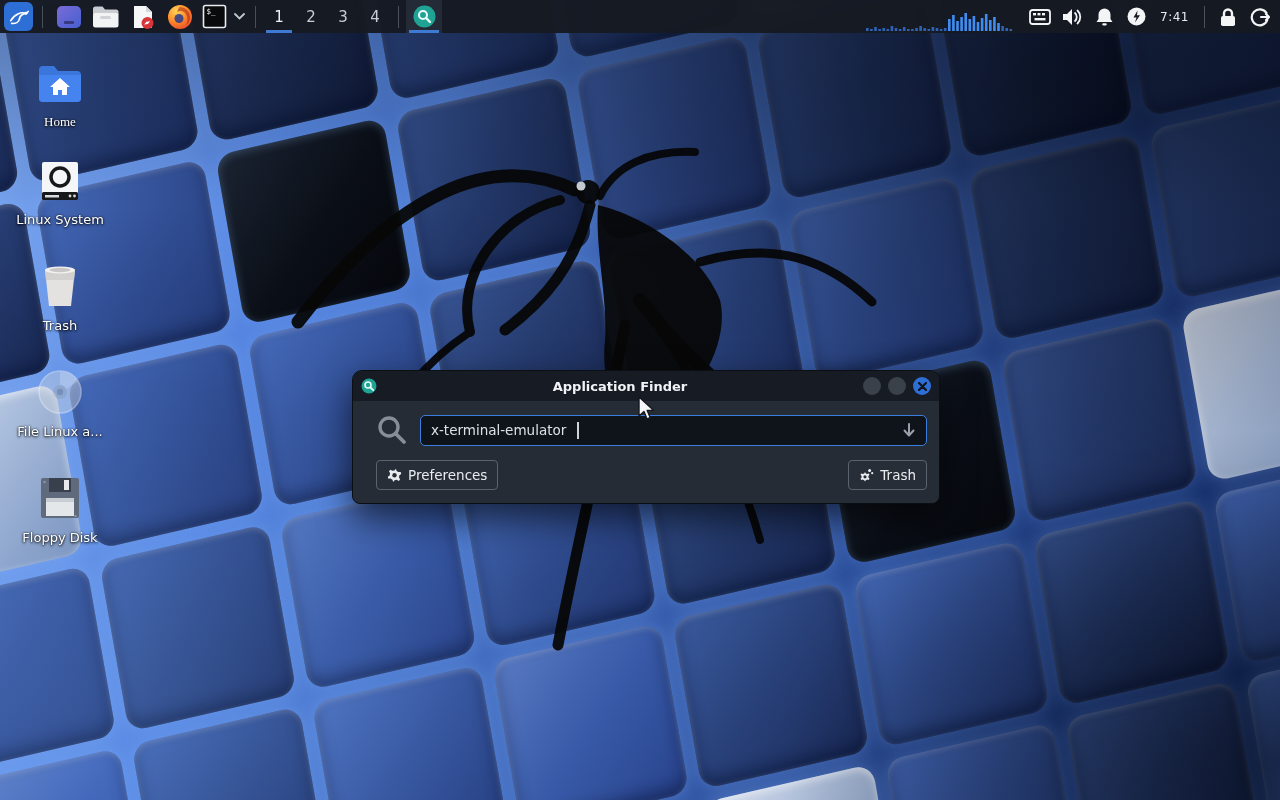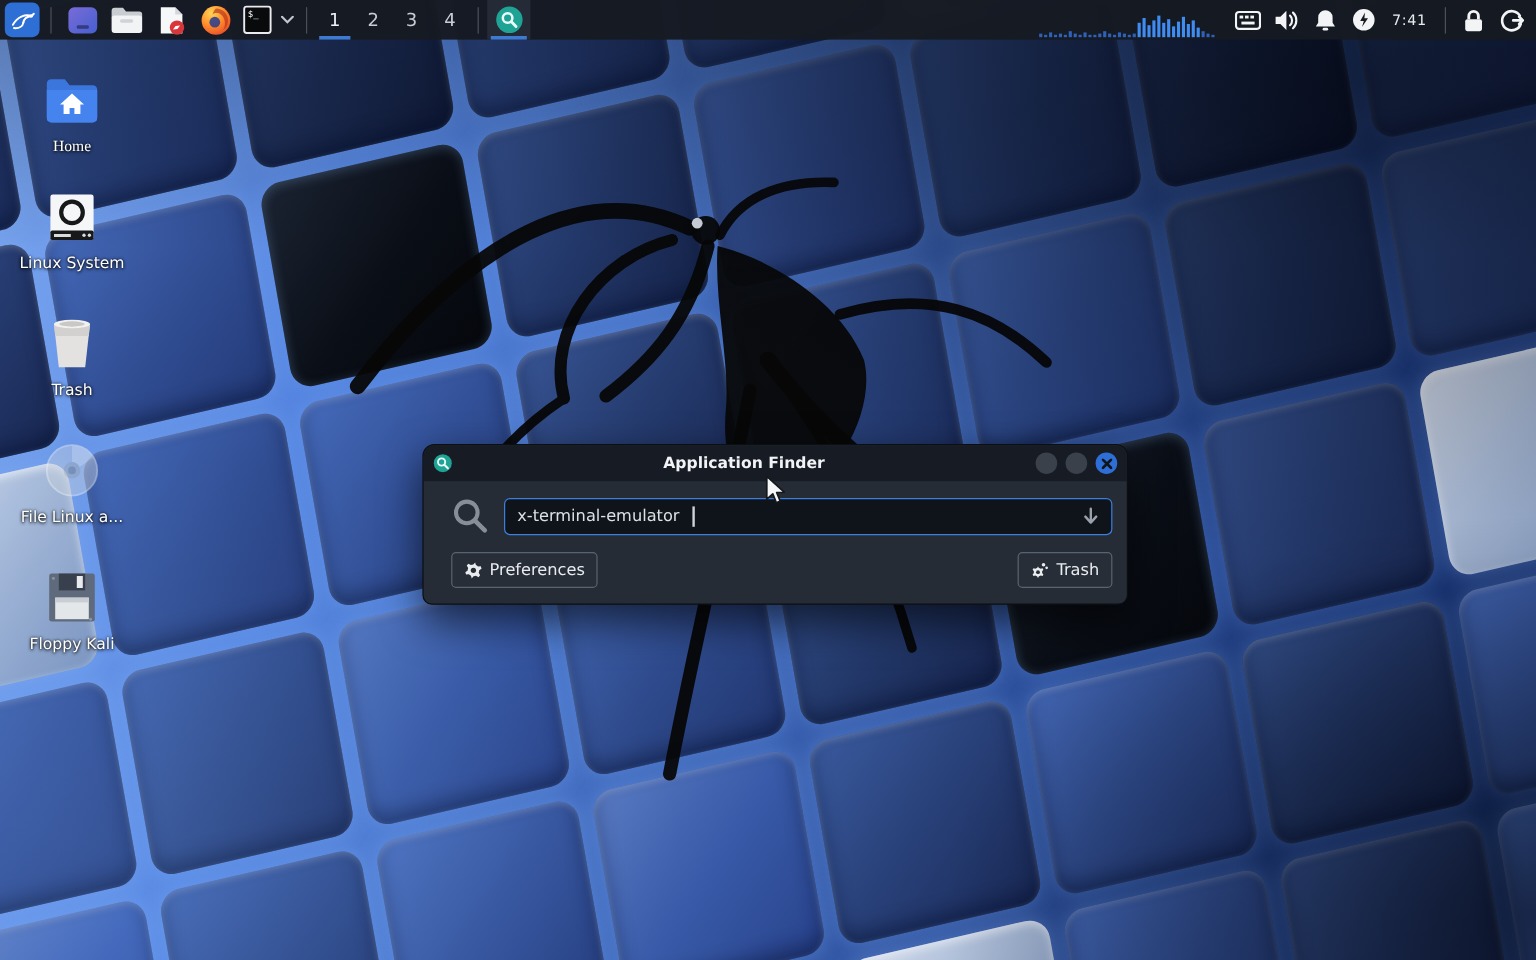--- a/index.html
+++ b/index.html
@@ -204,21 +204,21 @@
     <svg width="42" height="44" viewBox="0 0 42 44">
       <path d="M2,4 q0,-2 2,-2 h34 q2,0 2,2 v36 q0,2 -2,2 H4 q-2,0 -2,-2 Z" fill="#5f6b7d"></path>
       <rect x="10" y="2" width="22" height="14" fill="#39404d"></rect>
       <rect x="25" y="4" width="5" height="10" fill="#e8eaed"></rect>
       <rect x="7" y="22" width="28" height="18" fill="#e4e7ea"></rect>
       <rect x="7" y="22" width="28" height="4" fill="#c9ced4"></rect>
       <circle cx="5.5" cy="6" r="1.2" fill="#8b95a5"></circle>
       <circle cx="36.5" cy="40" r="1.2" fill="#8b95a5"></circle>
     </svg>
   </div>
-  <div class="lbl">Floppy Kali</div>
+  <div class="lbl">Floppy Disk</div>
 </div>
 
 <div class="dialog">
   <div class="titlebar">
     <svg width="16" height="16" viewBox="0 0 16 16">
       <circle cx="8" cy="8" r="7.5" fill="#1fa395"></circle>
       <circle cx="7" cy="7" r="3" fill="none" stroke="#eafaf8" stroke-width="1.6"></circle>
       <line x1="9.5" y1="9.5" x2="12.2" y2="12.2" stroke="#eafaf8" stroke-width="1.8" stroke-linecap="round"></line>
     </svg>
     <div class="title">Application Finder</div>

